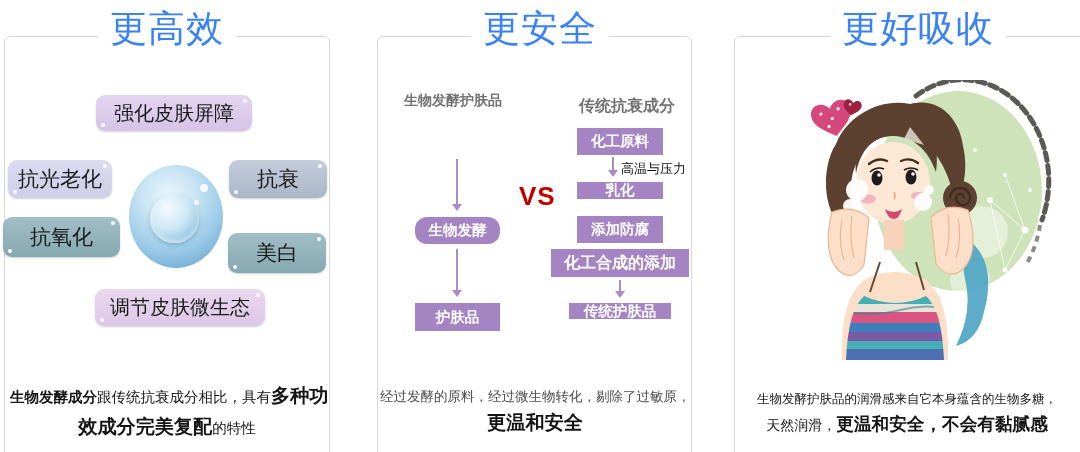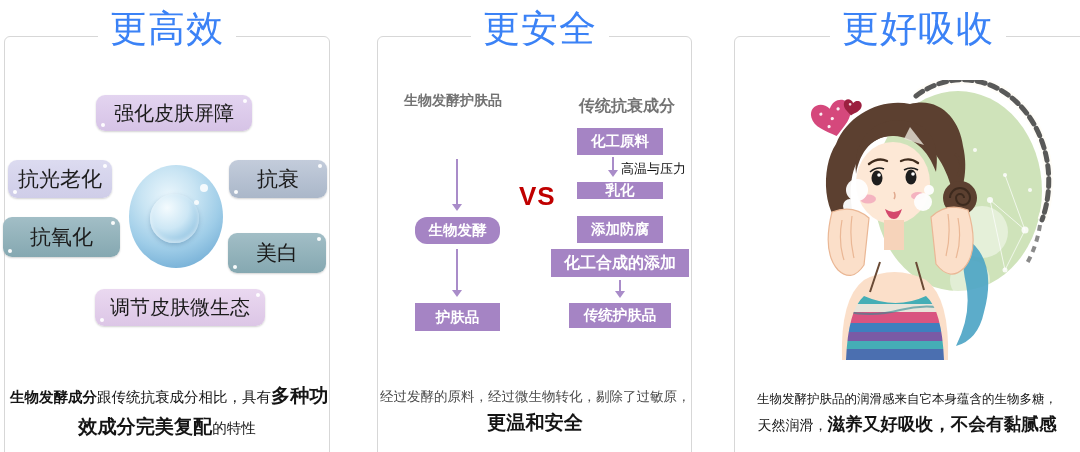--- a/index.html
+++ b/index.html
@@ -60,21 +60,21 @@
   .fbox { position:absolute; background:#a584c4; color:#fff; font-weight:bold;
           font-size:14.5px; display:flex; align-items:center; justify-content:center;
           z-index:3; white-space:nowrap; }
   #fbox-plant   { left:415px; top:128px; width:85px;  height:27px; }
   #fbox-ferment { left:415px; top:217px; width:85px;  height:27px;border-radius:12px; }
   #fbox-product { left:415px; top:303px; width:85px;  height:28px; }
   #fbox-chem    { left:577px; top:128px; width:86px;  height:27px; }
   #fbox-emul    { left:577px; top:182px; width:86px;  height:17px; }
   #fbox-preserv { left:577px; top:216px; width:86px;  height:27px; }
   #fbox-synth   { left:551px; top:249px; width:138px; height:28px; font-size:16px;font-family:Liberation Serif, serif; }
-  #fbox-tradpro { left:569px; top:303px; width:102px; height:25px; }
+  #fbox-tradpro { left:569px; top:303px; width:102px; height:16px; }
 
   .varrow { position:absolute; width:2px; background:#a98cc9; z-index:2; }
   .varrow::after { content:""; position:absolute; left:-4px; bottom:-7px; width:0; height:0;
                    border:5px solid transparent; border-top:7px solid #a98cc9; }
   #arrow-l1 { left:456px; top:159px; height:50px; }
   #arrow-l2 { left:456px; top:249px; height:46px; }
   #arrow-r1 { left:612px; top:157px; height:18px; }
   #arrow-r2 { left:619px; top:280px; height:16px; }
   #arrow-r1-label { position:absolute; left:621px; top:160px; font-size:13px; color:#111;
                     z-index:3; white-space:nowrap; }
@@ -252,16 +252,16 @@
   <div class="footer" id="footer-1">
       <div class="footer-line"><span class="part-bold">生物发酵成分</span><span>跟传统抗衰成分相比，具有</span><span class="part-bold part-big">多种功</span></div>
       <div class="footer-line"><span class="part-bold part-big">效成分完美复配</span><span>的特性</span></div>
     </div>
   <div class="footer" id="footer-2">
       <div class="footer-line"><span>经过发酵的原料，经过微生物转化，剔除了过敏原，</span></div>
       <div class="footer-line"><span class="part-bold part-big">更温和安全</span></div>
     </div>
   <div class="footer" id="footer-3">
       <div class="footer-line"><span>生物发酵护肤品的润滑感来自它本身蕴含的生物多糖，</span></div>
-      <div class="footer-line"><span>天然润滑，</span><span class="part-bold part-big">滋养又好吸收，不会有黏腻感</span></div>
+      <div class="footer-line"><span>天然润滑，</span><span class="part-bold part-big">更温和安全，不会有黏腻感</span></div>
     </div>
 
 </div>
 
 </body></html>

